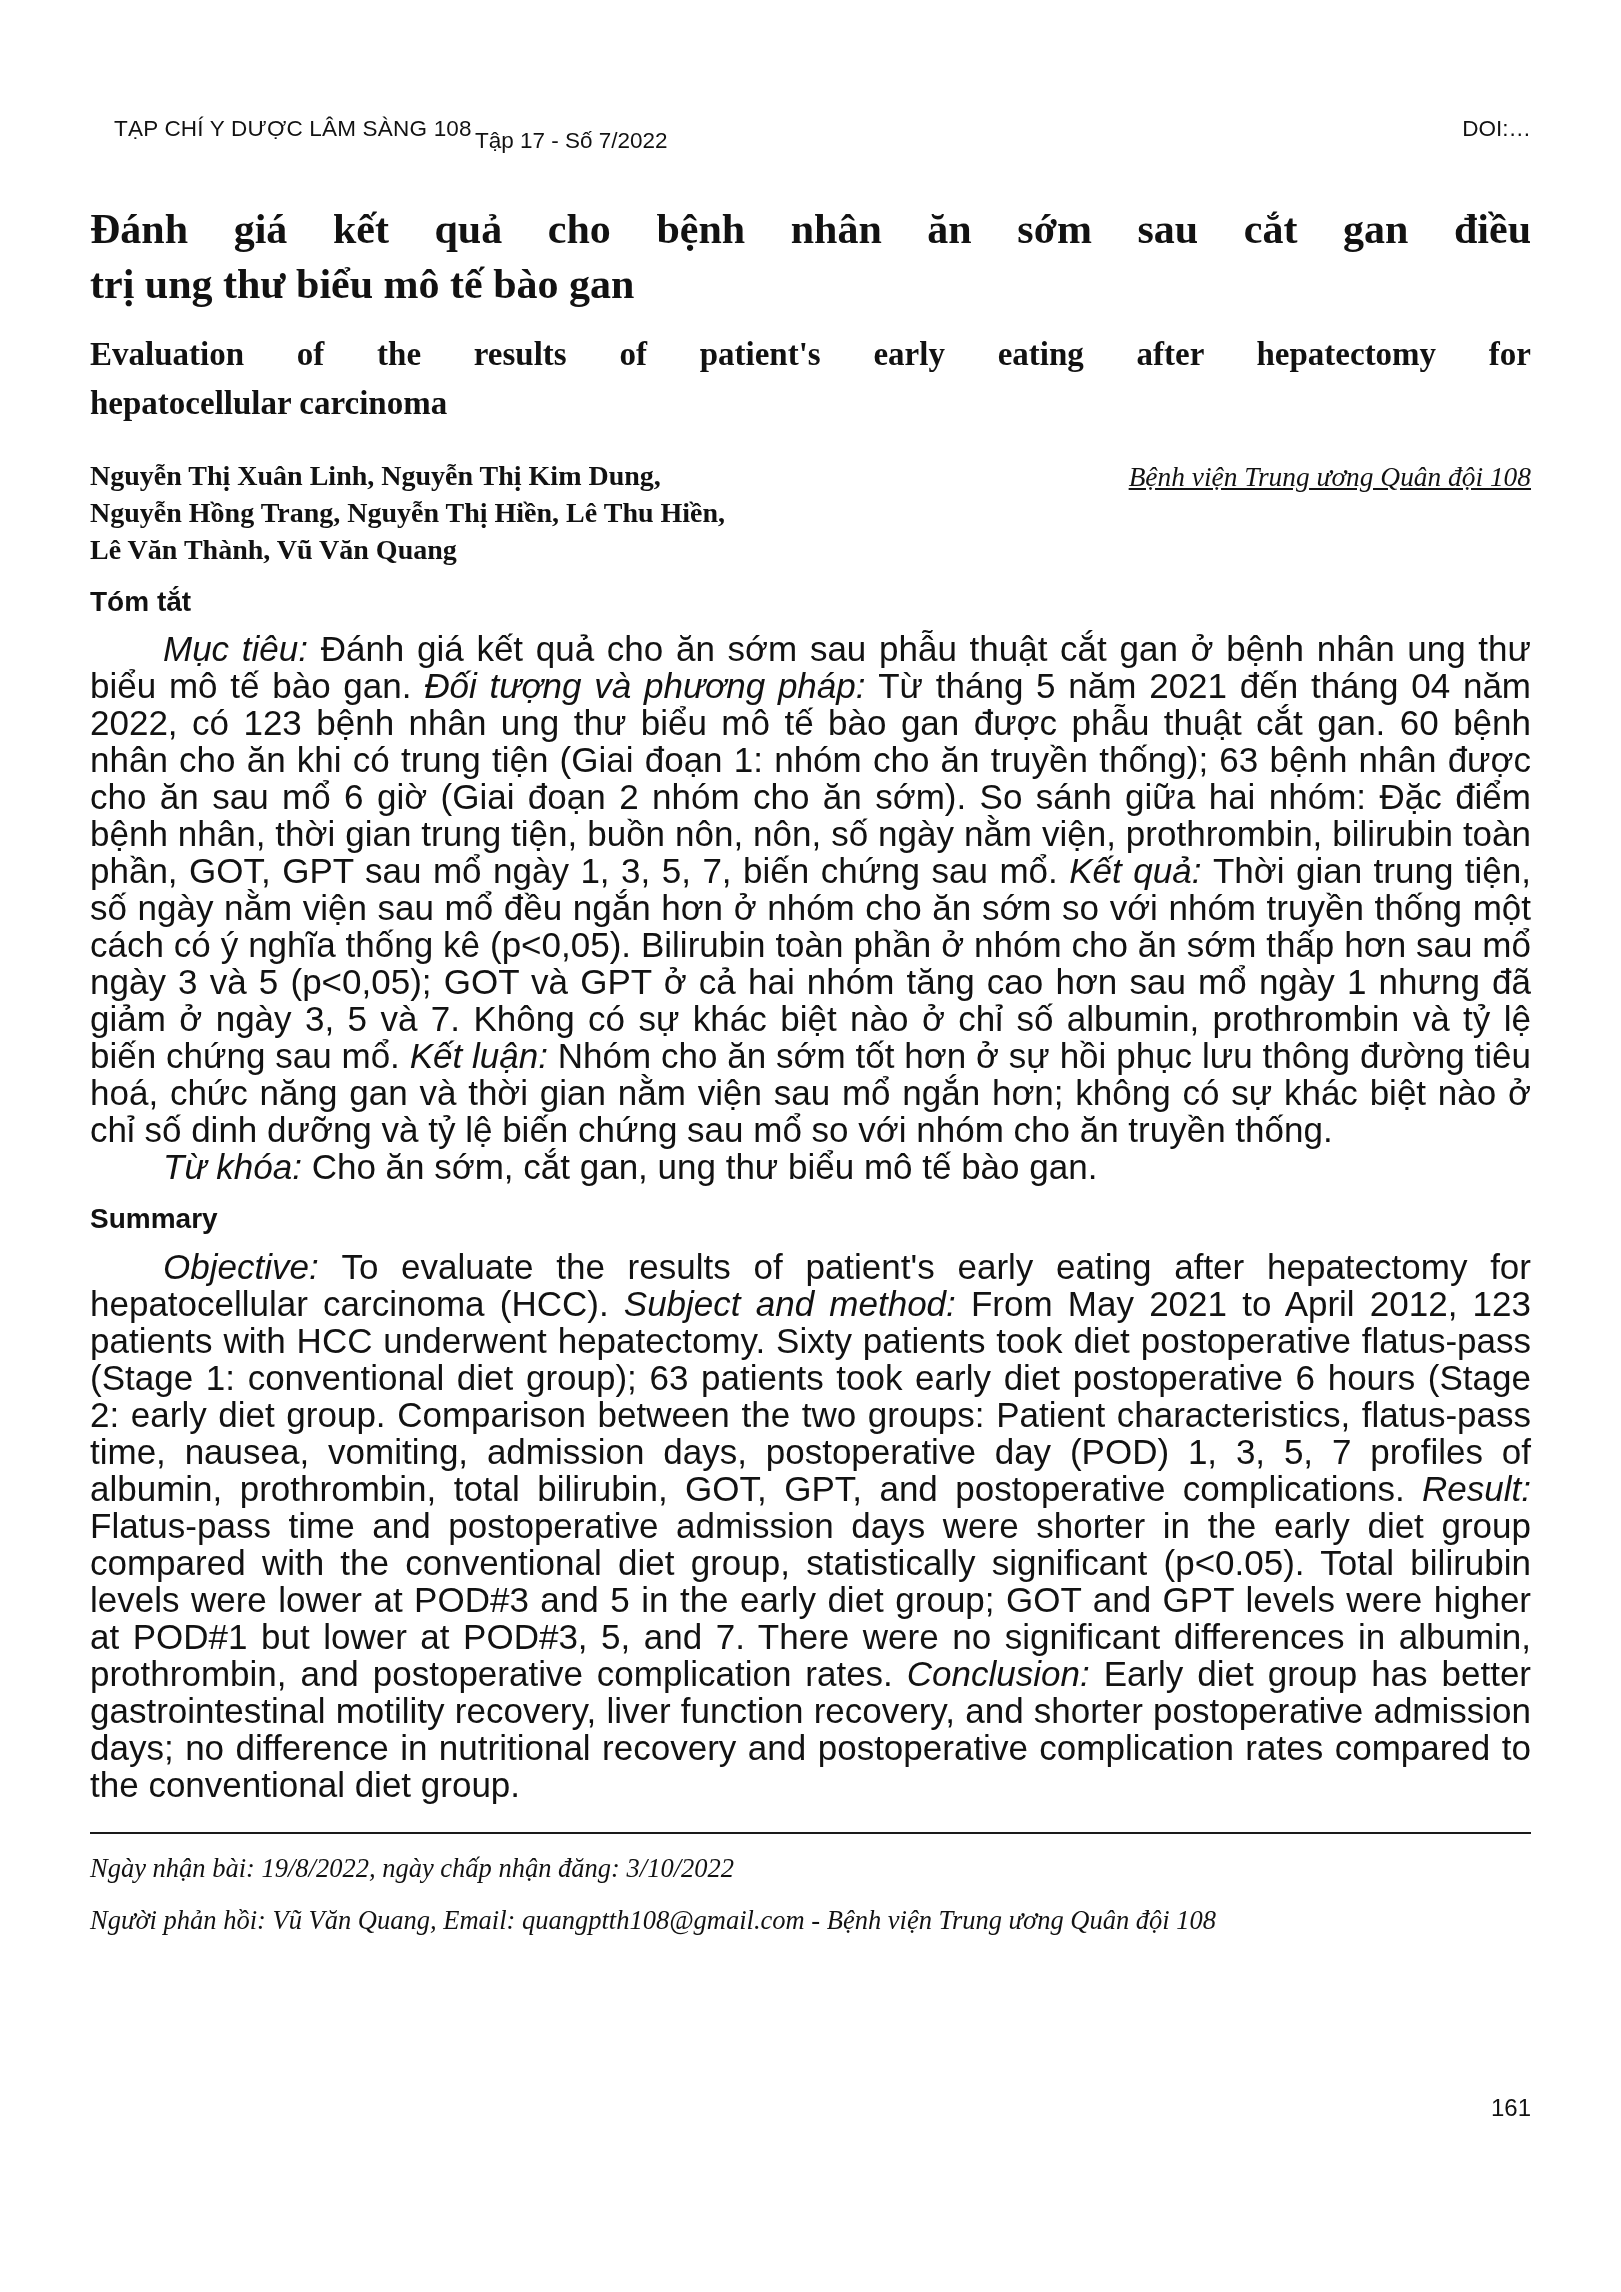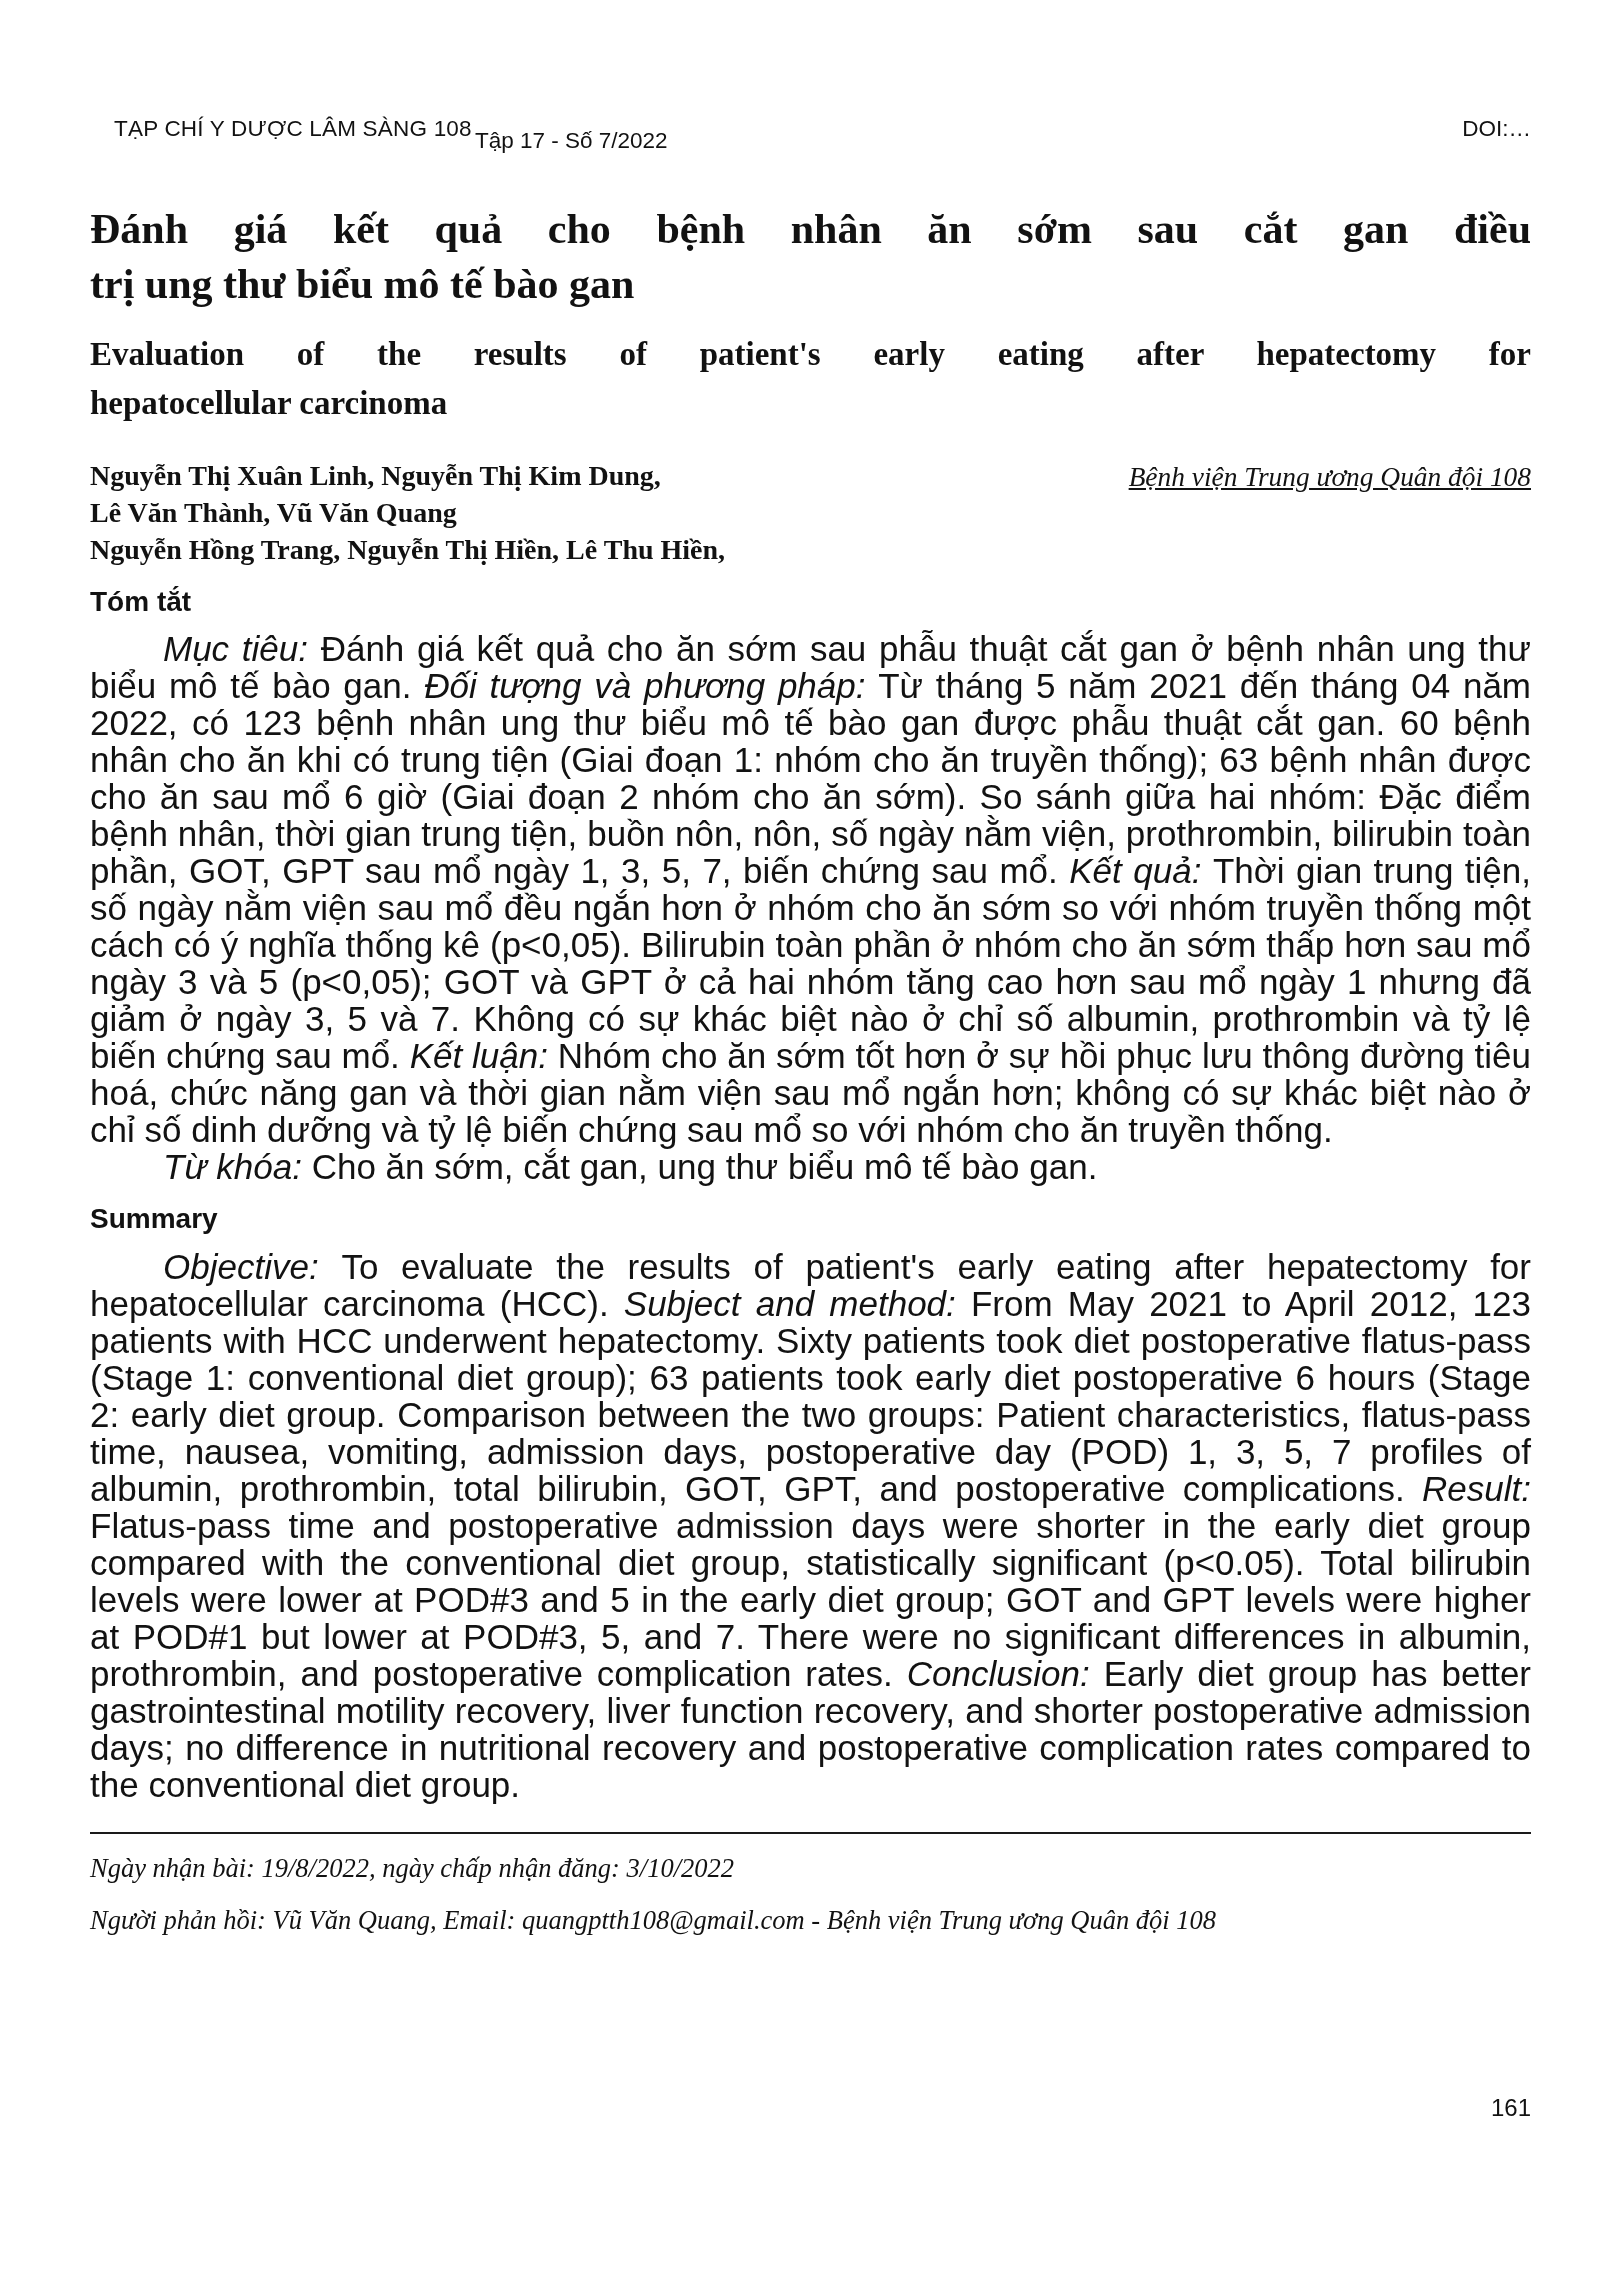--- a/index.html
+++ b/index.html
@@ -66,22 +66,22 @@
   </h1>
 
   <h2 class="title-en">
     <div class="jline">Evaluation of the results of patient's early eating after hepatectomy for</div>
     <div class="lline">hepatocellular carcinoma</div>
   </h2>
 
   <div class="byline">
     <div class="authors">
       <div>Nguyễn Thị Xuân Linh, Nguyễn Thị Kim Dung,</div>
+      <div>Nguyễn Hồng Trang, Nguyễn Thị Hiền, Lê Thu Hiền,</div>
       <div>Lê Văn Thành, Vũ Văn Quang</div>
-      <div>Nguyễn Hồng Trang, Nguyễn Thị Hiền, Lê Thu Hiền,</div>
     </div>
     <div class="affiliation">Bệnh viện Trung ương Quân đội 108</div>
   </div>
 
   <div class="sect-heading">Tóm tắt</div>
   <p class="para"><span class="italic">Mục tiêu: </span><span class="">Đánh giá kết quả cho ăn sớm sau phẫu thuật cắt gan ở bệnh nhân ung thư biểu mô tế bào gan. </span><span class="italic">Đối tượng và phương pháp: </span><span class="">Từ tháng 5 năm 2021 đến tháng 04 năm 2022, có 123 bệnh nhân ung thư biểu mô tế bào gan được phẫu thuật cắt gan. 60 bệnh nhân cho ăn khi có trung tiện (Giai đoạn 1: nhóm cho ăn truyền thống); 63 bệnh nhân được cho ăn sau mổ 6 giờ (Giai đoạn 2 nhóm cho ăn sớm). So sánh giữa hai nhóm: Đặc điểm bệnh nhân, thời gian trung tiện, buồn nôn, nôn, số ngày nằm viện, prothrombin, bilirubin toàn phần, GOT, GPT sau mổ ngày 1, 3, 5, 7, biến chứng sau mổ. </span><span class="italic">Kết quả: </span><span class="">Thời gian trung tiện, số ngày nằm viện sau mổ đều ngắn hơn ở nhóm cho ăn sớm so với nhóm truyền thống một cách có ý nghĩa thống kê (p&lt;0,05). Bilirubin toàn phần ở nhóm cho ăn sớm thấp hơn sau mổ ngày 3 và 5 (p&lt;0,05); GOT và GPT ở cả hai nhóm tăng cao hơn sau mổ ngày 1 nhưng đã giảm ở ngày 3, 5 và 7. Không có sự khác biệt nào ở chỉ số albumin, prothrombin và tỷ lệ biến chứng sau mổ. </span><span class="italic">Kết luận: </span><span class="">Nhóm cho ăn sớm tốt hơn ở sự hồi phục lưu thông đường tiêu hoá, chức năng gan và thời gian nằm viện sau mổ ngắn hơn; không có sự khác biệt nào ở chỉ số dinh dưỡng và tỷ lệ biến chứng sau mổ so với nhóm cho ăn truyền thống.</span></p>
   <p class="para kw"><span class="italic">Từ khóa: </span><span class="">Cho ăn sớm, cắt gan, ung thư biểu mô tế bào gan.</span></p>
 
   <div class="sect-heading">Summary</div>
   <p class="para"><span class="italic">Objective: </span><span class="">To evaluate the results of patient's early eating after hepatectomy for hepatocellular carcinoma (HCC). </span><span class="italic">Subject and method: </span><span class="">From May 2021 to April 2012, 123 patients with HCC underwent hepatectomy. Sixty patients took diet postoperative flatus-pass (Stage 1: conventional diet group); 63 patients took early diet postoperative 6 hours (Stage 2: early diet group. Comparison between the two groups: Patient characteristics, flatus-pass time, nausea, vomiting, admission days, postoperative day (POD) 1, 3, 5, 7 profiles of albumin, prothrombin, total bilirubin, GOT, GPT, and postoperative complications. </span><span class="italic">Result: </span><span class="">Flatus-pass time and postoperative admission days were shorter in the early diet group compared with the conventional diet group, statistically significant (p&lt;0.05). Total bilirubin levels were lower at POD#3 and 5 in the early diet group; GOT and GPT levels were higher at POD#1 but lower at POD#3, 5, and 7. There were no significant differences in albumin, prothrombin, and postoperative complication rates. </span><span class="italic">Conclusion: </span><span class="">Early diet group has better gastrointestinal motility recovery, liver function recovery, and shorter postoperative admission days; no difference in nutritional recovery and postoperative complication rates compared to the conventional diet group.</span></p>

